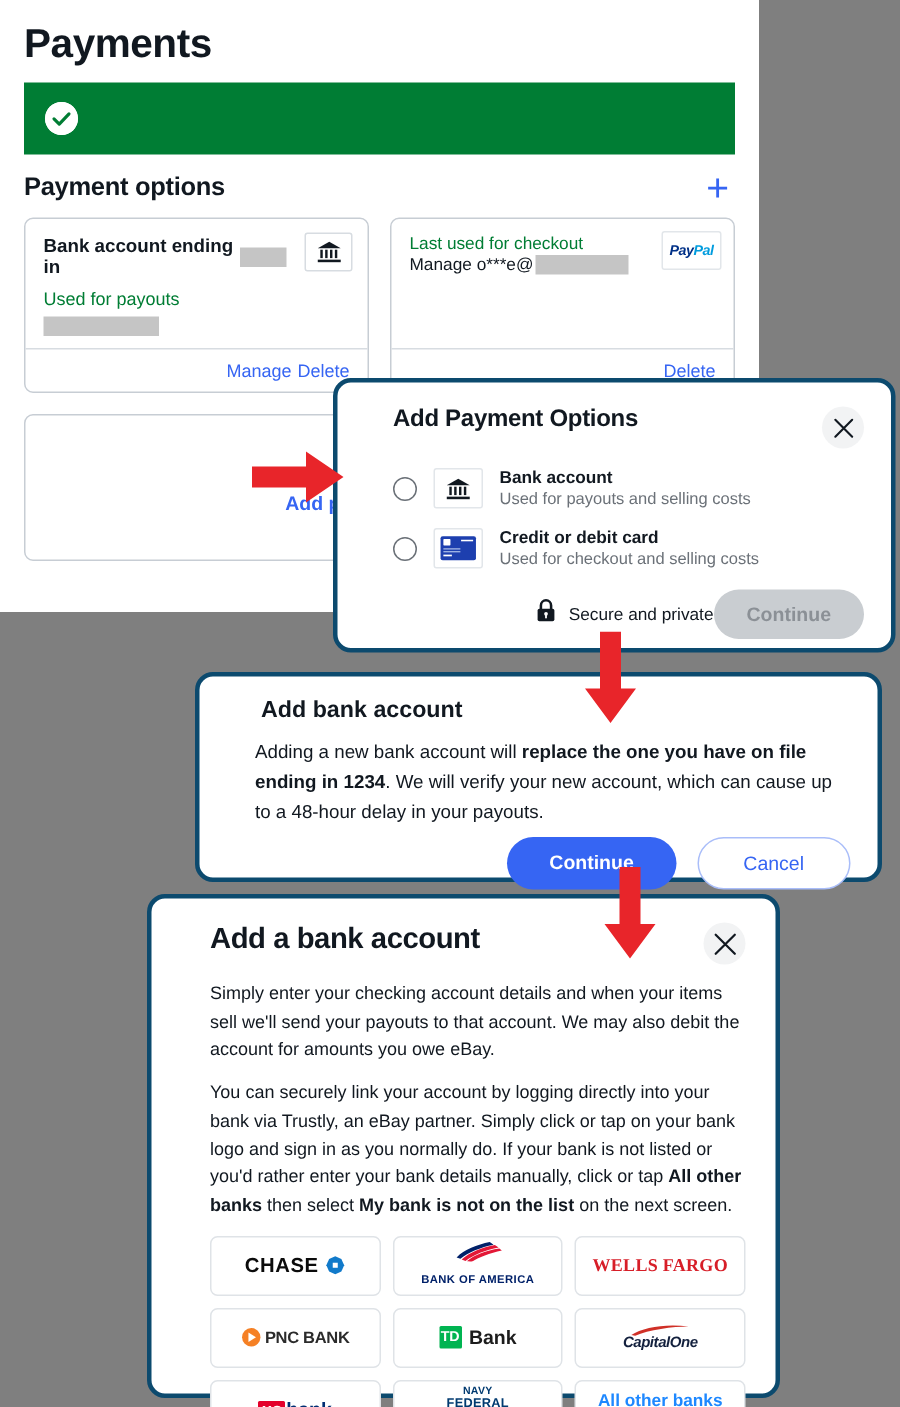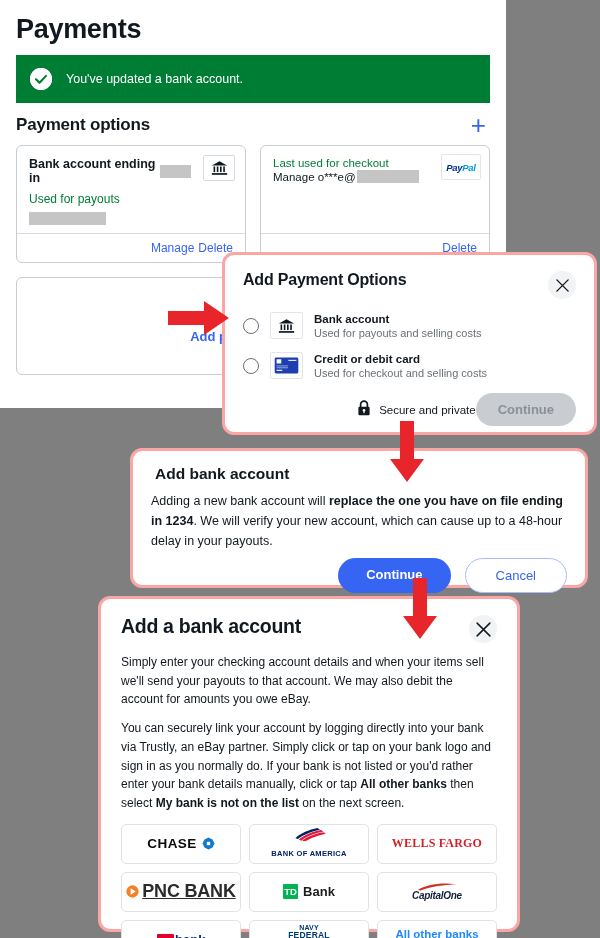--- a/index.html
+++ b/index.html
@@ -137,23 +137,24 @@
     gap: 5px;
     cursor: pointer;
   }
   .add-option-card .plus { color: #3665f3; font-size: 25px; font-weight: 300; line-height: 16px; }
   .add-option-card .lbl { color: #3665f3; font-size: 13px; font-weight: bold; }
 
   
   .modal {
     position: absolute;
     background: #ffffff;
-    border: 3px solid #fca5a5;
+    border: 3px solid #0c4a6e;
     border-radius: 12px;
     box-sizing: border-box;
+    padding-left: 19px;
   }
 
   
   #modal-add-payment { left: 222px; top: 252px; width: 375px; height: 183px; }
   .m1-pad { padding: 16px 18px 0 18px; }
   .m1-head { display:flex; align-items:flex-start; justify-content:space-between; }
   .m1-title { font-size: 16px; font-weight: bold; color:#111820; letter-spacing:-0.2px; }
   .close-btn {
     width: 28px; height: 28px; border-radius: 50%;
     background: #f2f3f4;
@@ -226,21 +227,21 @@
     cursor:pointer; background:#fff; overflow:hidden;
   }
 
   
   .lg-chase { display:flex; align-items:center; gap:5px; }
   .lg-chase .t { font-size: 13.5px; font-weight: bold; color:#0b0b0b; letter-spacing:0.4px; }
   .lg-boa { text-align:center; }
   .lg-boa .t { font-size: 7.5px; font-weight: bold; color:#012169; letter-spacing:0.3px; }
   .lg-wf { font-family:"Liberation Serif", serif; font-size: 12px; font-weight:bold; color:#d71e28; letter-spacing:0.2px; }
   .lg-pnc { display:flex; align-items:center; gap:3px; }
-  .lg-pnc .t { font-size: 18px; font-weight: 600; color:#2b2b2b; letter-spacing:-0.2px;text-decoration:underline;}
+  .lg-pnc .t { font-size: 11px; font-weight: 600; color:#2b2b2b; letter-spacing:-0.2px;}
   .lg-td { display:flex; align-items:center; gap:5px; }
   .lg-td .sq { width:15px; height:15px; background:#00b451; color:#fff; font-size:9.5px; font-weight:bold; display:flex; align-items:center; justify-content:center; border-radius:1px;}
   .lg-td .t { font-size: 13px; font-weight: bold; color:#1c1c1c; }
   .lg-c1 { position:relative; font-size:10px; font-weight:bold; font-style:italic; color:#13203d; letter-spacing:-0.3px; }
   .lg-usb { display:flex; align-items:center; }
   .lg-usb .us { background:#e4002b; color:#fff; font-size:11.5px; font-weight:bold; padding: 0px 2px; border-radius:1px; }
   .lg-usb .bk { font-size: 13px; font-weight: bold; color:#002d72; margin-left:1px; }
   .lg-nf { text-align:center; line-height:1.0; }
   .lg-nf .r1 { font-size:7px; font-weight:bold; color:#003a70; letter-spacing:0.2px;}
   .lg-nf .r2 { font-size:8.5px; font-weight:bold; color:#003a70; letter-spacing:0.2px;}
@@ -262,21 +263,20 @@
 
     <div class="page-title">Payments</div>
 
     <div class="success-banner">
       <span class="check-circle">
         <svg width="22" height="22" viewBox="0 0 22 22">
           <circle cx="11" cy="11" r="11" fill="#ffffff"></circle>
           <path d="M6 11.3 L9.5 14.8 L16 7.9" stroke="#007d34" stroke-width="2.1" fill="none" stroke-linecap="round" stroke-linejoin="round"></path>
         </svg>
       </span>
-      <span class="success-text">You've updated a bank account.</span>
     </div>
 
     <div class="section-row">
       <div class="section-title">Payment options</div>
       <div class="plus-add">+</div>
     </div>
 
     <div class="cards-row">
 
       <div class="pay-card">

